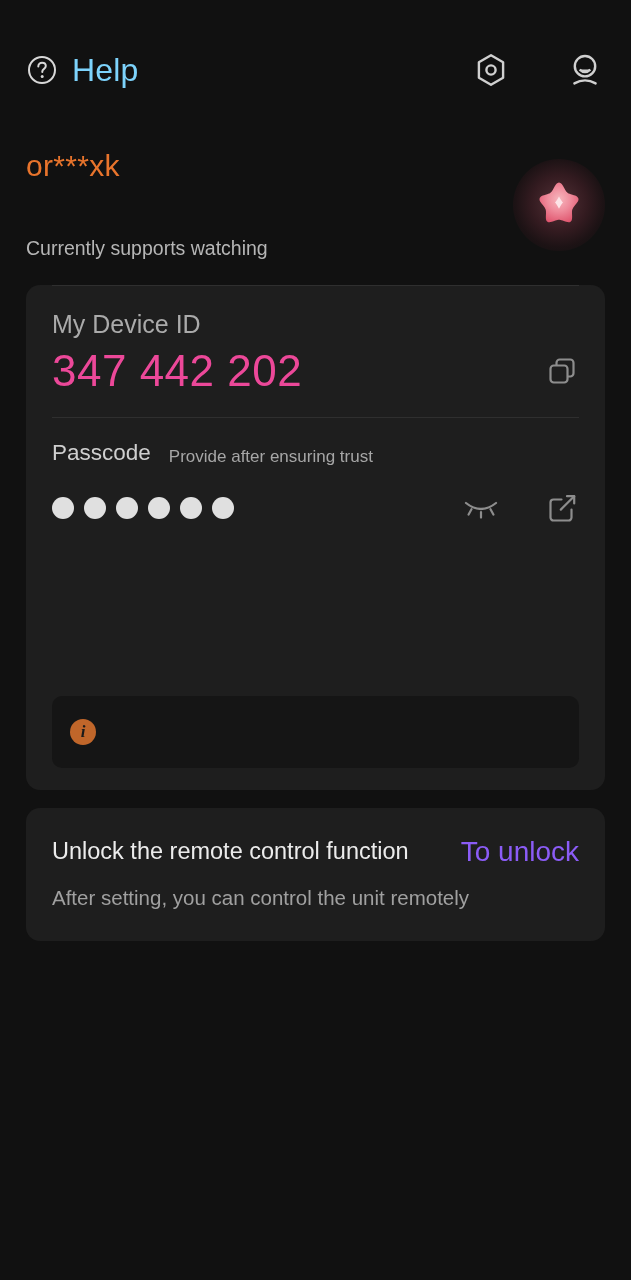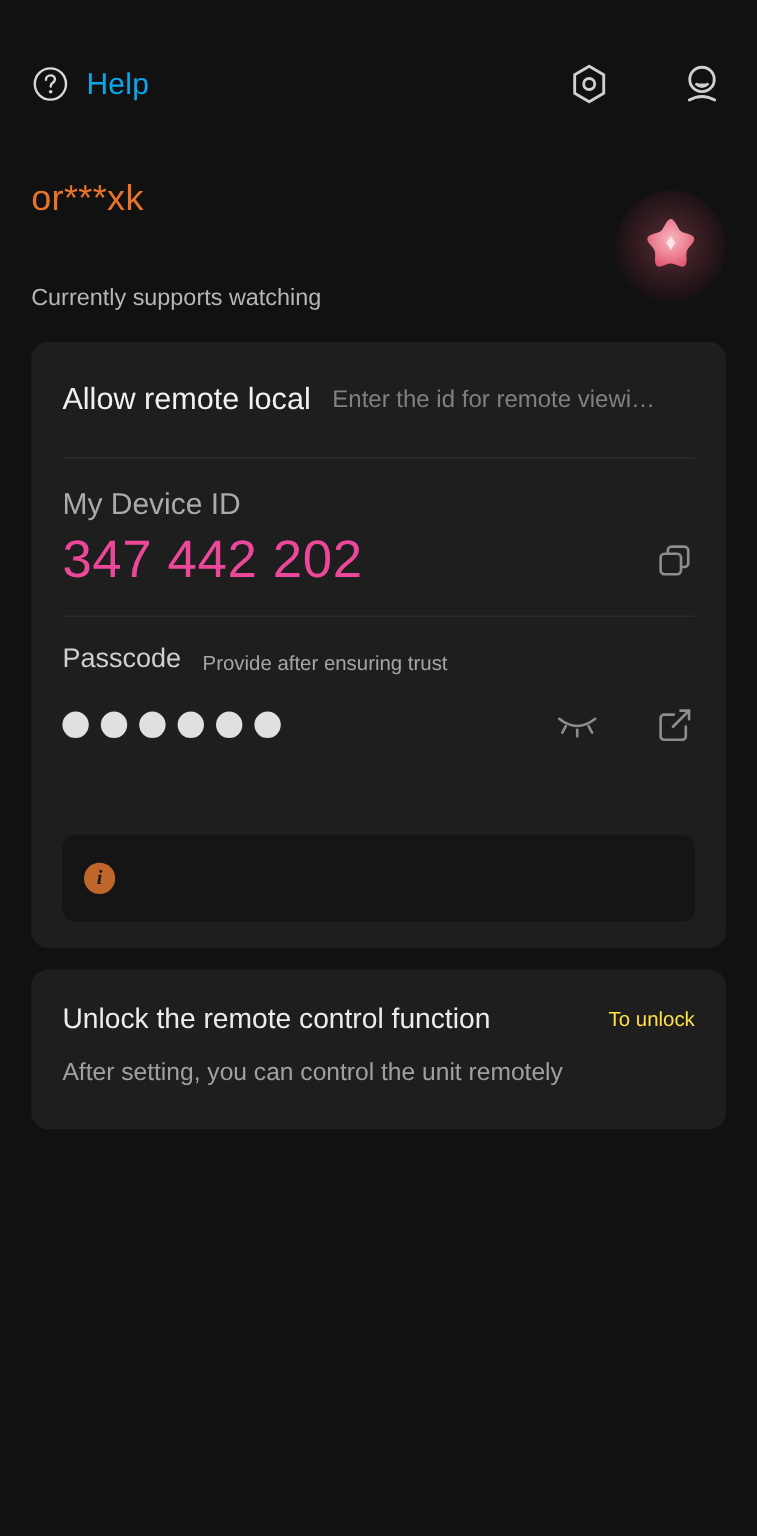--- a/index.html
+++ b/index.html
@@ -29,22 +29,22 @@
     box-sizing: border-box;
     padding: 0 26px;
   }
   .help-group {
     display: flex;
     align-items: center;
     gap: 14px;
     cursor: pointer;
   }
   .help-label {
-    font-size: 25px;
-    color: #0ea5e9;
+    font-size: 32px;
+    color: #7dd3fc;
     letter-spacing: 0.2px;
   }
   .topbar-spacer { flex: 1 1 auto; }
   .topbar-icons {
     display: flex;
     align-items: center;
     gap: 54px;
   }
   .icon-btn {
     display: flex;
@@ -229,22 +229,22 @@
   
   .unlock-top {
     box-sizing: border-box;
     padding: 30px 26px 0 26px;
     display: flex;
     align-items: center;
   }
   .unlock-title { font-size: 23.5px; color: #ececec; line-height: 1; }
   .unlock-spacer { flex: 1 1 auto; }
   .unlock-action {
-    font-size: 17px;
-    color: #fde047;
+    font-size: 28px;
+    color: #8b5cf6;
     cursor: pointer;
     line-height: 1;
     text-align: center;
   }
   .unlock-sub {
     box-sizing: border-box;
     padding: 22px 26px 0 26px;
     font-size: 20.5px;
     color: #a0a0a0;
     line-height: 1;
@@ -313,24 +313,20 @@
                  C25.6 8.6 27 6.5 29 6.5 Z" fill="url(#starGrad)"></path>
         <path d="M29 20.5 C30.4 23.3 31.8 25.3 33 26.6 C31.8 27.9 30.4 29.9 29 32.7
                  C27.6 29.9 26.2 27.9 25 26.6 C26.2 25.3 27.6 23.3 29 20.5 Z" fill="#fde4e8"></path>
       </svg>
     </span>
   </div>
 </div>
 
 <div class="card" id="card-remote">
 
-  <div class="row row-allow">
-    <span class="allow-title">Allow remote local</span>
-    <input class="allow-input" type="text" placeholder="Enter the id for remote viewi…" style="">
-  </div>
 
   <div class="divider"></div>
 
   <div class="block-device">
     <div class="device-label">My Device ID</div>
     <div class="device-line">
       <span class="device-id">347 442 202</span>
       <span class="device-spacer"></span>
       <span class="icon-btn">
         <svg width="34" height="34" viewBox="0 0 34 34">

